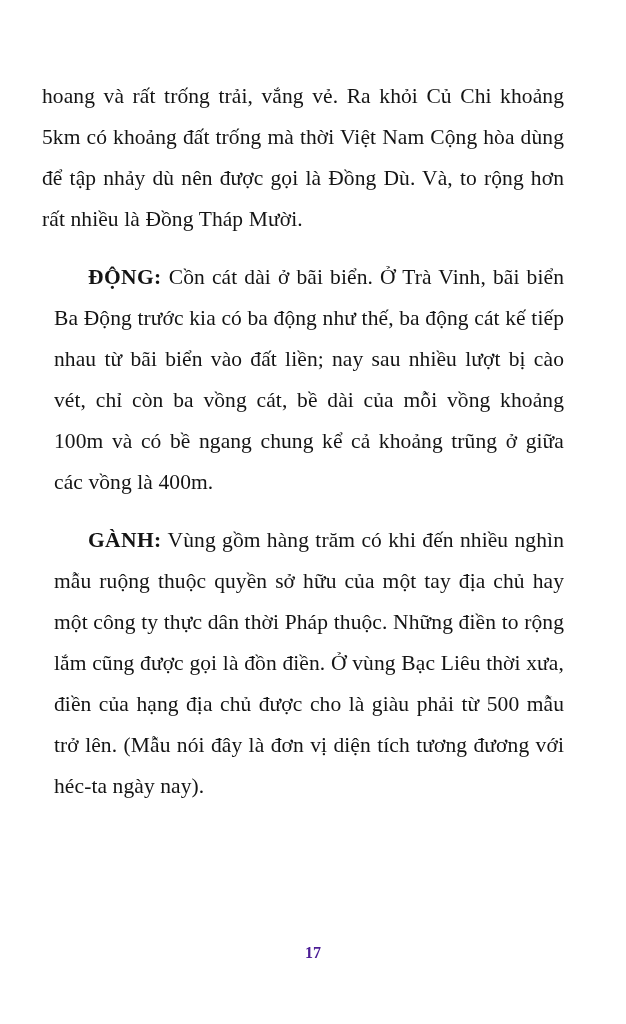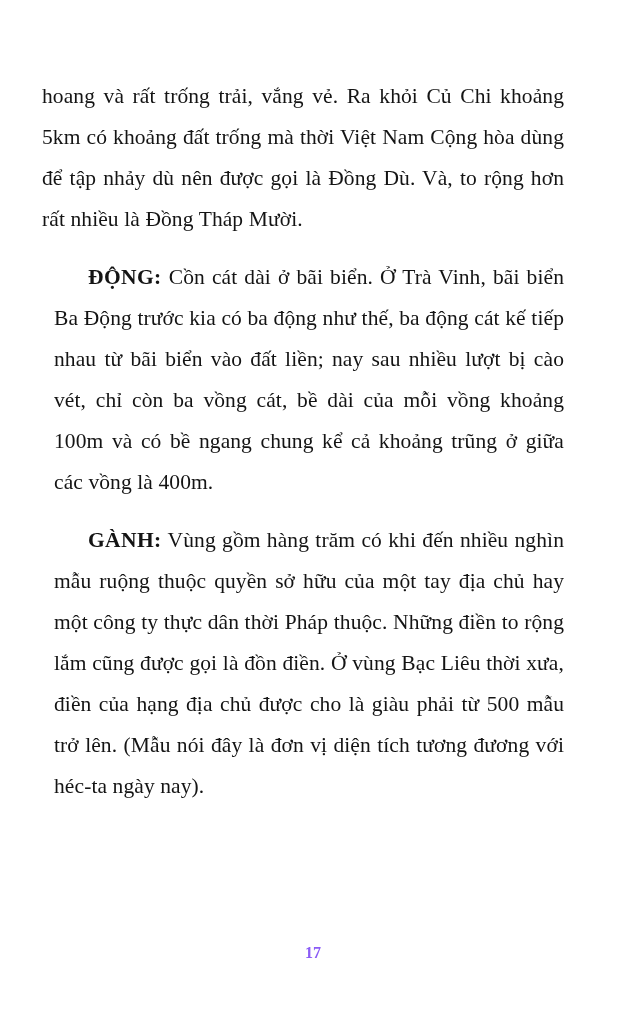--- a/index.html
+++ b/index.html
@@ -46,21 +46,21 @@
   }
   .page-number {
     position: absolute;
     left: 0;
     right: 0;
     bottom: 62px;
     text-align: center;
     font-size: 16px;
     font-weight: bold;
     font-family: "Liberation Serif", serif;
-    color: #8b5cf6;
+    color: #4c1d95;
   }
 </style>
 </head>
 <body>
 
 <div class="page">
 
   <div class="body-text">
 
     <p class="para">

